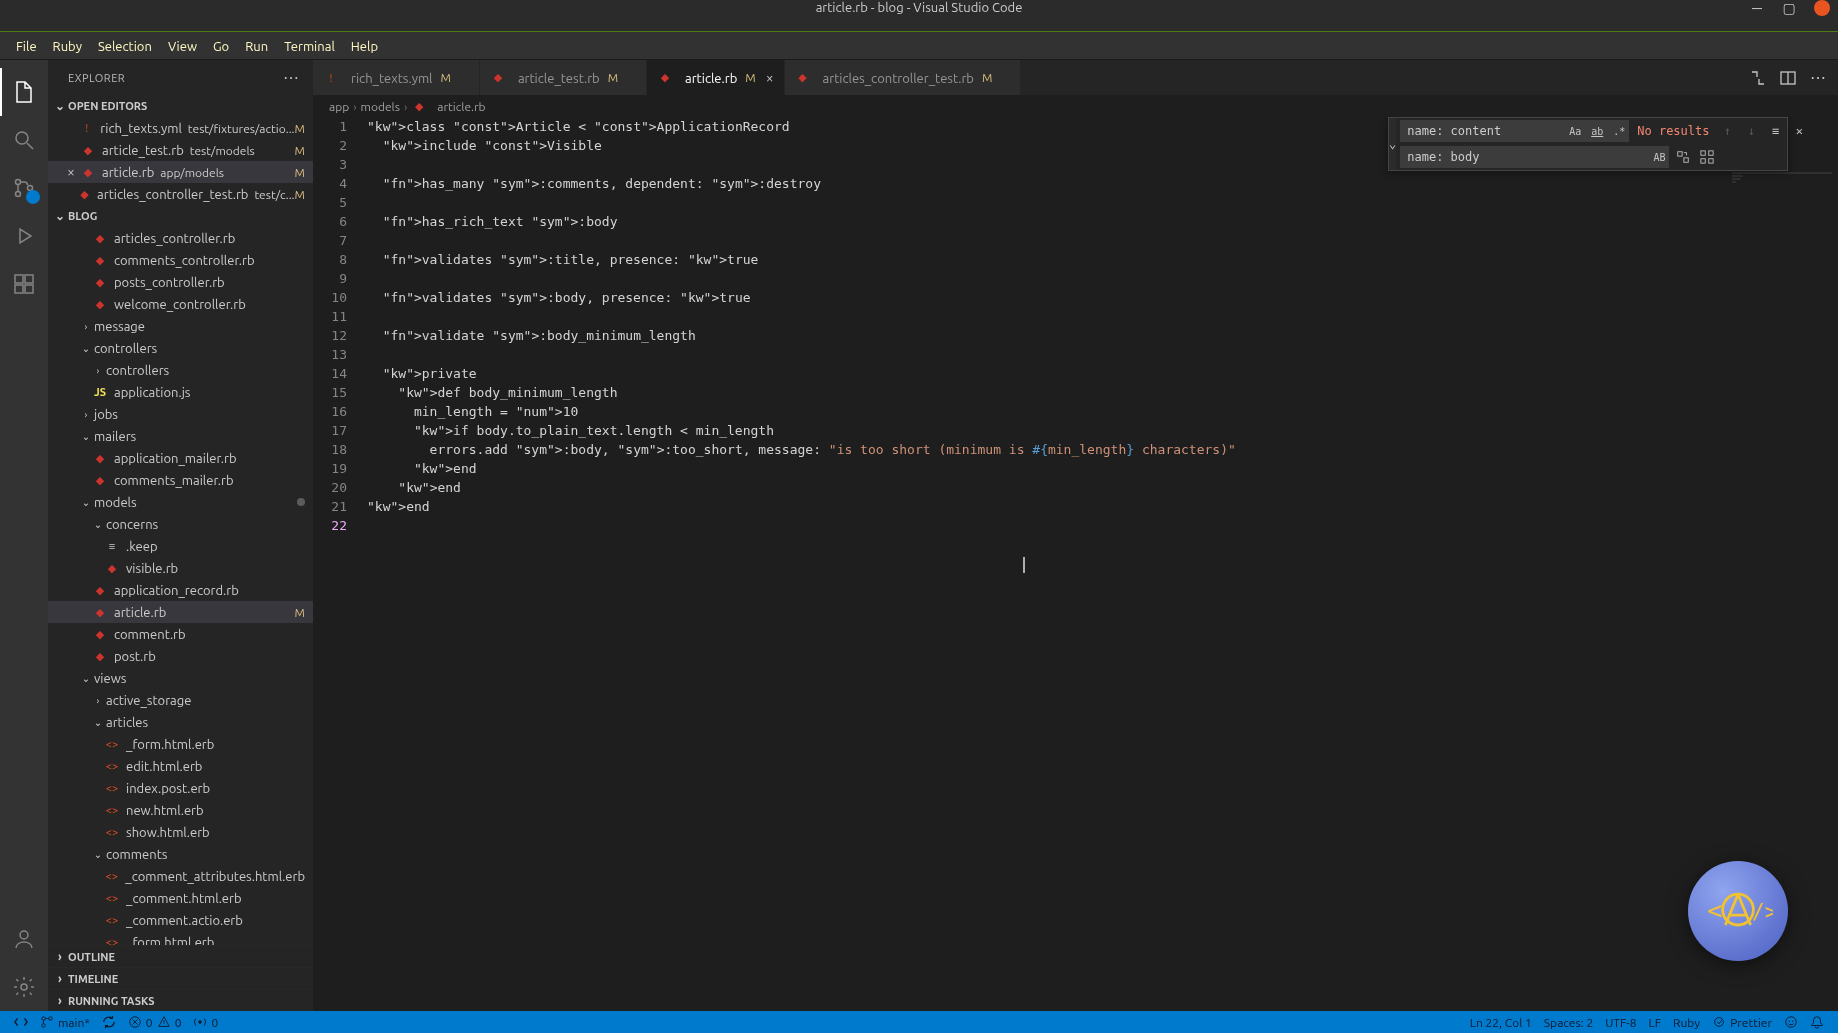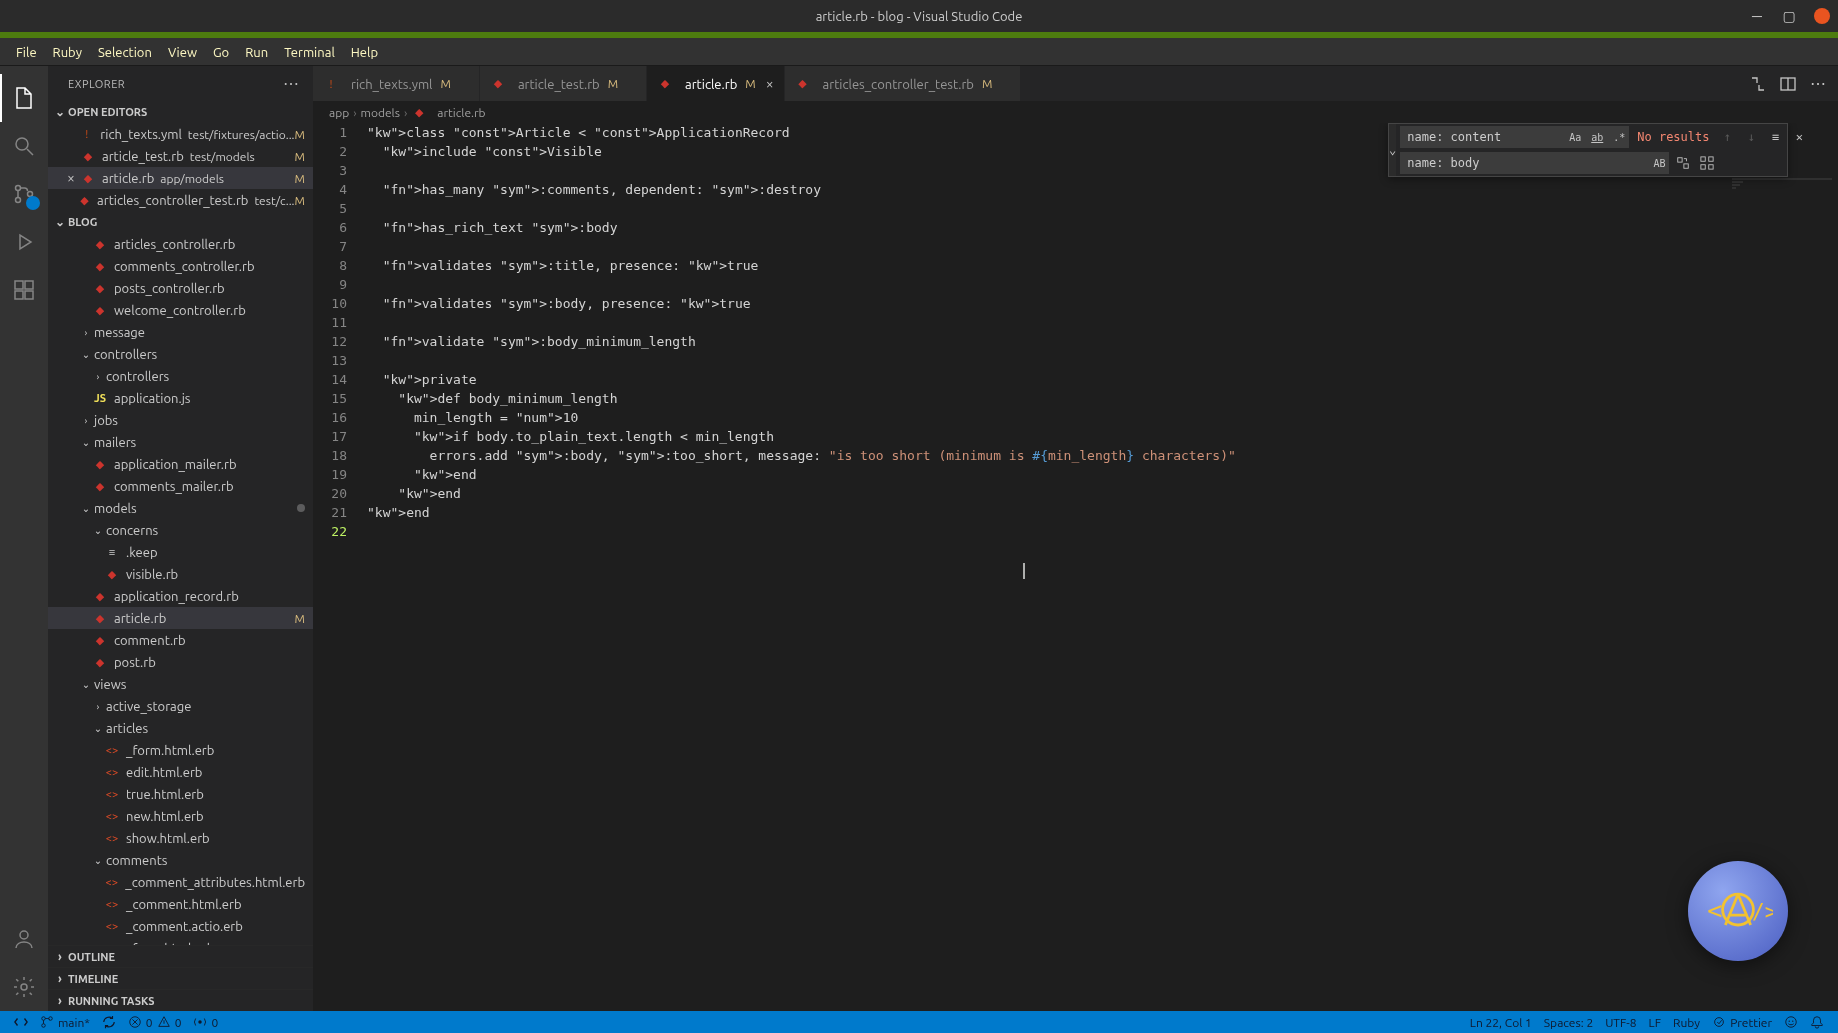--- a/index.html
+++ b/index.html
@@ -9,27 +9,27 @@
       background: #1e1e1e;
       color: #cccccc;
       width: 1838px;
       height: 1033px;
       overflow: hidden;
       display: flex;
       flex-direction: column;
     }
     
     .titlebar {
-      height: 38px;
+      height: 32px;
       background: #2b2b2b;
       display: flex;
-      align-items: center;
+      align-items: flex-start;
       justify-content: center;
       position: relative;
-      border-bottom: 6px solid #4d7c0f;
+      border-bottom: 1px solid #4d7c0f;
     }
     .titlebar .title { color: #cccccc; font-size: 13px; }
     .window-controls {
       position: absolute;
       right: 8px;
       display: flex;
       gap: 18px;
       align-items: center;
     }
     .win-btn { width: 14px; height: 14px; display: flex; align-items: center; justify-content: center; color: #c5c5c5; font-size: 14px; }
@@ -206,21 +206,21 @@
       position: relative;
     }
     .gutter {
       width: 50px;
       text-align: right;
       padding-right: 16px;
       color: #858585;
       user-select: none;
     }
     .gutter .ln { height: 19px; }
-    .gutter .ln.current { color: #bef264; }
+    .gutter .ln.current { color: #f0abfc; }
     .code {
       flex: 1;
       white-space: pre;
       color: #d4d4d4;
       padding-left: 4px;
       position: relative;
     }
     .code-line { height: 19px; }
     .str { color: #ce9178; }
     .interp { color: #569cd6; }
@@ -524,21 +524,21 @@
         <div class="tree-row" style="padding-left: 56px;">
           <span class="file-icon erb-icon">&lt;&gt;</span>
           <span>_form.html.erb</span>
         </div>
         <div class="tree-row" style="padding-left: 56px;">
           <span class="file-icon erb-icon">&lt;&gt;</span>
           <span>edit.html.erb</span>
         </div>
         <div class="tree-row" style="padding-left: 56px;">
           <span class="file-icon erb-icon">&lt;&gt;</span>
-          <span>true.html.erb</span>
+          <span>index.post.erb</span>
         </div>
         <div class="tree-row" style="padding-left: 56px;">
           <span class="file-icon erb-icon">&lt;&gt;</span>
           <span>new.html.erb</span>
         </div>
         <div class="tree-row" style="padding-left: 56px;">
           <span class="file-icon erb-icon">&lt;&gt;</span>
           <span>show.html.erb</span>
         </div>
         <div class="tree-row" style="padding-left: 44px;">

